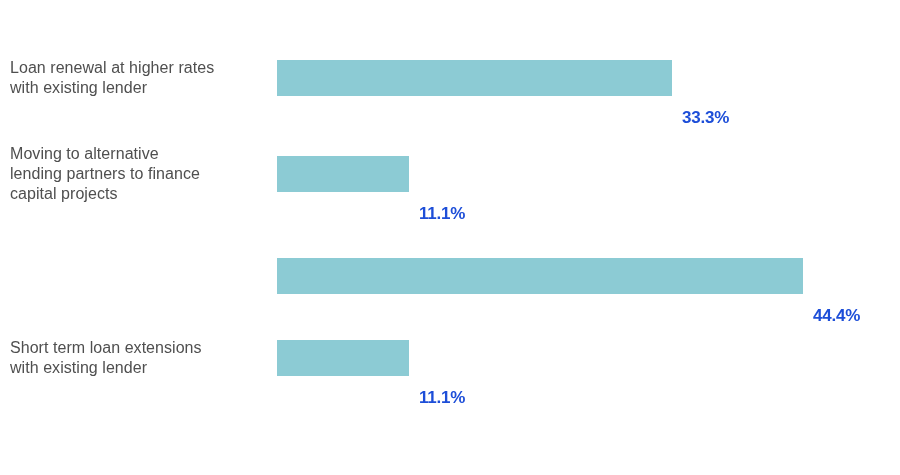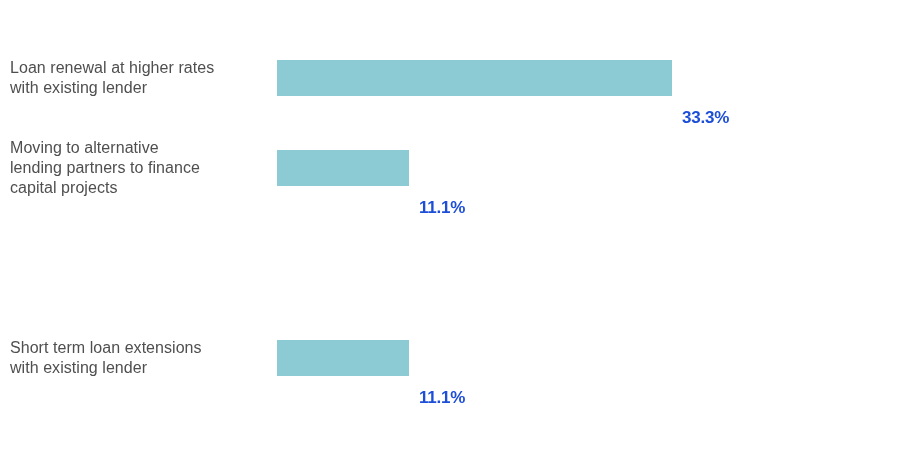--- a/index.html
+++ b/index.html
@@ -71,31 +71,35 @@
 
   <div class="bar-row" style="top:60px;">
     <div class="cat-label">Loan renewal at higher rates
 with existing lender</div>
     <div class="bar-track">
       <div class="bar-fill" style="width: 395px;"></div>
       <div class="bar-value" style="left: 405px;">33.3%</div>
     </div>
   </div>
 
-  <div class="bar-row" style="top:150px;">
+  <div class="bar-row" style="top:156px;">
     <div class="cat-label">Moving to alternative
 lending partners to finance
 capital projects</div>
     <div class="bar-track">
       <div class="bar-fill" style="width: 132px;"></div>
       <div class="bar-value" style="left: 142px;">11.1%</div>
     </div>
   </div>
 
   <div class="bar-row" style="top:258px;">
+    <div class="bar-track">
+      <div class="bar-fill" style="width: 526px;"></div>
+      <div class="bar-value" style="left: 536px;">44.4%</div>
+    </div>
   </div>
 
   <div class="bar-row" style="top:340px;">
     <div class="cat-label">Short term loan extensions
 with existing lender</div>
     <div class="bar-track">
       <div class="bar-fill" style="width: 132px;"></div>
       <div class="bar-value" style="left: 142px;">11.1%</div>
     </div>
   </div>

